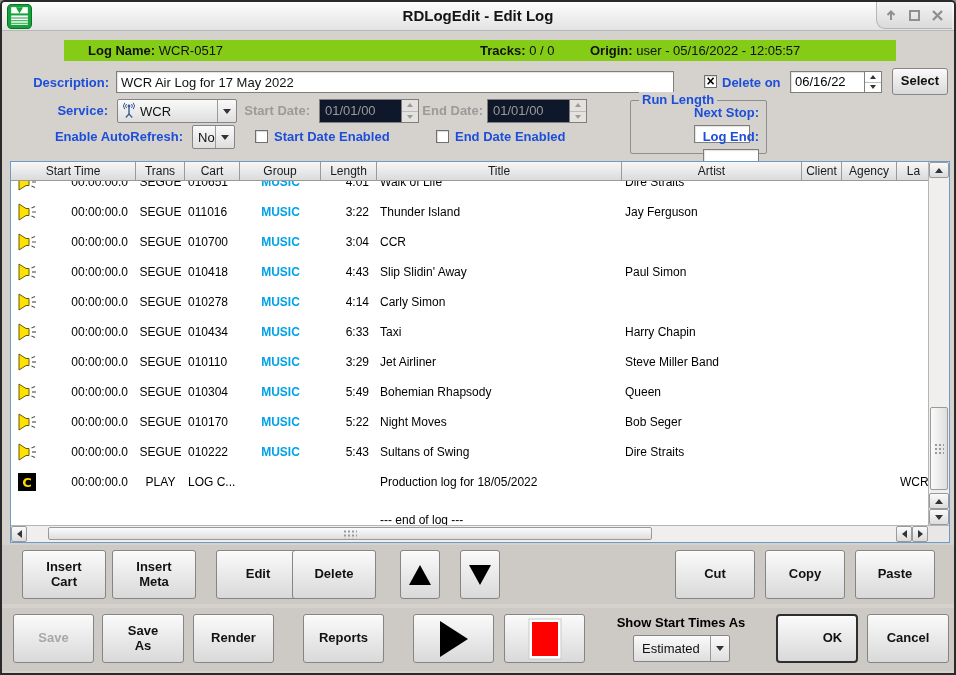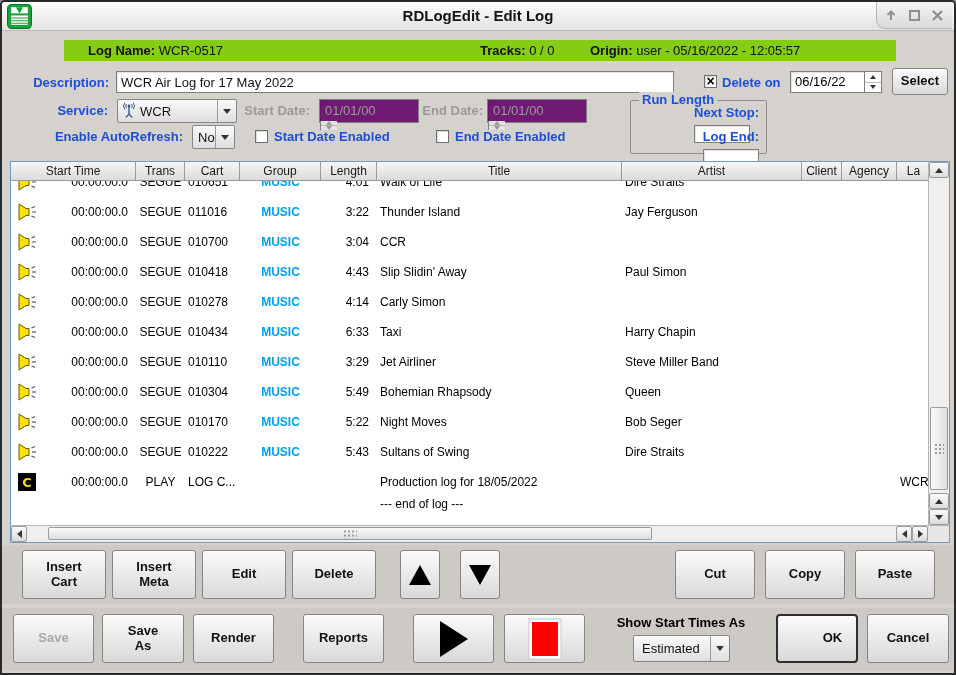--- a/index.html
+++ b/index.html
@@ -70,21 +70,21 @@
     position:absolute; display:flex; align-items:center;
     background:linear-gradient(#fafafa,#dedede); border:1px solid #858585; border-radius:2px;
     font-size:13px; color:#111;
   }
   .combo .arrow-sec { margin-left:auto; align-self:stretch; width:19px; border-left:1px solid #9a9a9a; display:flex; align-items:center; justify-content:center; }
   .svc-combo { left:115px; top:97px; width:120px; height:24px; padding-left:4px; gap:4px; }
   .ar-combo  { left:190px; top:123px; width:43px; height:24px; padding-left:5px; }
   .sdate-label { position:absolute; top:101px; right:644px; }
   .edate-label { position:absolute; top:101px; right:471px; }
   .spinbox { position:absolute; height:24px; display:flex; }
-  .spinbox.dis { background:#701a75; color:#9b9a98;flex-direction:column; }
+  .spinbox.dis { background:#0f172a; color:#9b9a98; }
   .spinbox.dis .spin > div { background:#e4e2df; }
   .spinbox .sval { flex:1; padding:3px 5px; font-size:13px; }
   .sb-start { left:317px; top:97px; width:100px; }
   .sb-end   { left:485px; top:97px; width:100px; }
   .ar-label { position:absolute; top:127px; right:771px; }
   .cb-sdate { left:253px; top:128px; }
   .sdate-en-label { position:absolute; left:272px; top:127px; }
   .cb-edate { left:434px; top:128px; }
   .edate-en-label { position:absolute; left:453px; top:127px; }
   .runlength {
@@ -112,21 +112,21 @@
   .tcell { flex:none; overflow:hidden; padding:0 3px; }
   .al-r { text-align:right; padding-right:8px; }
   .al-c { text-align:center; }
   .group-cell { font-weight:bold; }
   .icon-cell { display:flex; align-items:center; justify-content:center; padding:0; }
   .chain-icon {
     width:18px; height:18px; background:#000; color:#ffd800;
     font-weight:bold; font-size:13px; display:flex; align-items:center; justify-content:center;
     font-family:"DejaVu Sans",sans-serif;
   }
-  .endrow { height:30px; display:flex; align-items:flex-start; font-size:12px; }
+  .endrow { height:30px; display:flex; align-items:flex-end; font-size:12px; }
   .endrow span { margin-left:369px; }
   
   .vscroll {
     position:absolute; right:0; top:0; width:21px; height:363px;
     background:#f0efee; border-left:1px solid #b5b5b5;
     display:flex; flex-direction:column;
   }
   .sbtn {
     flex:none; background:linear-gradient(#fafafa,#dcdcdc); border:1px solid #9a9a9a; border-radius:2px;
     display:flex; align-items:center; justify-content:center;
@@ -579,21 +579,21 @@
       <div class="hcorner"></div>
     </div>
   </div>
 
   <div class="band band1"></div>
   <div class="tb1">
     <div class="btn tb-btn" style="left:20px;width:84px">Insert
 Cart</div>
     <div class="btn tb-btn" style="left:110px;width:84px">Insert
 Meta</div>
-    <div class="btn tb-btn" style="left:200px;width:84px">Edit</div>
+    <div class="btn tb-btn" style="left:214px;width:84px">Edit</div>
     <div class="btn tb-btn" style="left:290px;width:84px">Delete</div>
     <div class="btn tb-btn" style="left:398px;width:40px">
       <svg width="24" height="22" viewBox="0 0 24 22">
           <polygon points="12,1 23,21 1,21" fill="#000"></polygon>
         </svg>
     </div>
     <div class="btn tb-btn" style="left:458px;width:40px">
       <svg width="24" height="22" viewBox="0 0 24 22">
           <polygon points="1,1 23,1 12,21" fill="#000"></polygon>
         </svg>

